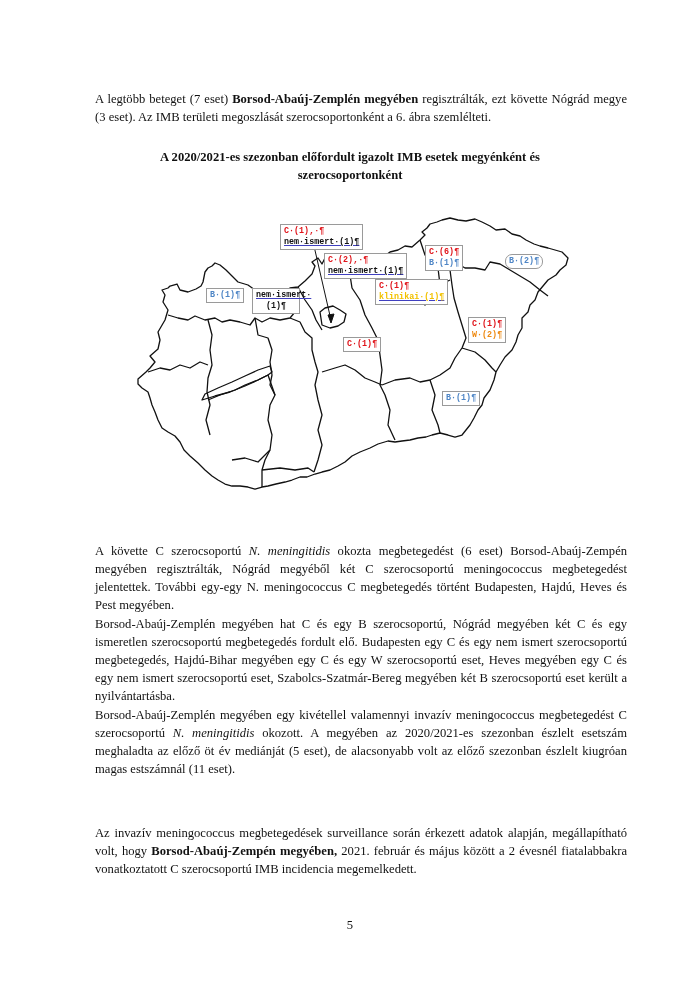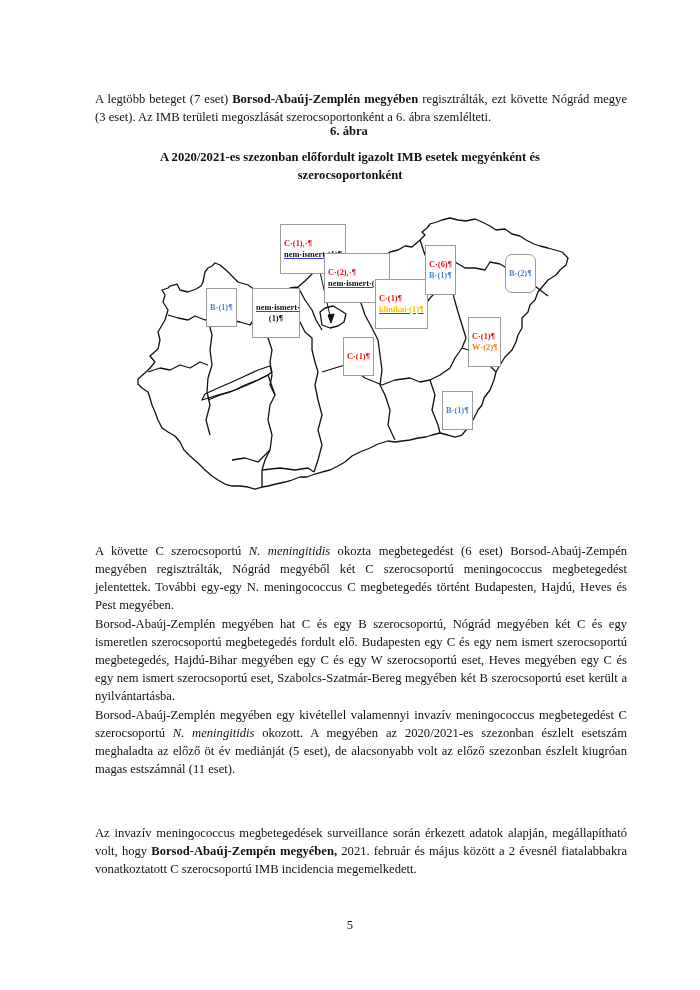--- a/index.html
+++ b/index.html
@@ -7,38 +7,37 @@
          font-family: "Liberation Serif", serif; color: #111; }
   .page { position: absolute; left: 0; top: 0; width: 700px; height: 990px; }
   .p { position: absolute; left: 83px; width: 532px; font-size: 12.6px; line-height: 18px;
        text-align: justify; margin: 12px; }
   .p b { font-weight: bold; }
   .p i { font-style: italic; }
   .center { position: absolute; left: 83px; width: 532px; text-align: center; font-weight: bold;
             font-size: 12.6px; line-height: 18px; margin: 0; }
   .map { position: absolute; left: 0; top: 0; width: 700px; height: 990px; }
   .lbl { position: absolute; background: #fff; border: 1px solid #9a9a9a;
-         font-family: Liberation Serif, serif; font-size: 8.4px; font-weight: bold;
-         line-height: 11px; padding: 13px 3px; white-space: nowrap; box-sizing: border-box; }
+         font-family: Liberation Mono, monospace; font-size: 8.4px; font-weight: bold;
+         line-height: 11px; padding: 1px 3px; white-space: nowrap; box-sizing: border-box; }
   .red { color: #e0141a; }
   .blue { color: #4f86c6; }
   .orange { color: #ee8a12; }
   .yellow { color: #f2c200; text-decoration: underline; text-decoration-color: #4040c0; }
   .blk { color: #111; }
   .ul { text-decoration: underline; text-decoration-color: #4040c0; }
   .pagenum { position: absolute; top: 918px; left: 0; width: 700px; text-align: center; font-size: 12.6px; }
 </style>
 </head>
 <body>
 
 <div class="page">
 
   <p class="p" style="top:78px;"><span> A legtöbb beteget (7 eset) </span><b>Borsod-Abaúj-Zemplén megyében</b><span> regisztrálták, ezt követte Nógrád megye (3 eset). Az IMB területi megoszlását szerocsoportonként a 6. ábra szemlélteti.</span></p>
 
-  <p class="center" style="top:122px;">6. ábra</p>
   <p class="center" style="top:148px; left:120px; width:460px;"><span>A 2020/2021-es szezonban előfordult igazolt IMB esetek megyénként és</span><br><span>szerocsoportonként</span></p>
 
   <svg class="map" viewBox="0 0 700 990">
     <g fill="none" stroke="#111" stroke-width="1.3" stroke-linejoin="round">
 
       <path d="M138,379 L146,372 L150,368 L155,362 L150,356 L158,349 L160,340 L158,332 L165,320 L168,310 L163,302 L165,295 L162,290 L168,288 L170,286 L177,284 L180,290 L188,292 L196,289 L201,286 L203,282 L205,272 L208,268 L212,266 L215,263 L220,265 L226,270 L232,276 L238,282 L248,285 L255,290 L262,291 L270,294 L280,293 L290,288 L298,287 L305,281 L312,274 L315,266 L312,262 L318,258 L322,264 L325,258 L330,263 L338,265 L344,262 L350,266 L356,262 L362,267 L370,268 L376,262 L382,258 L390,252 L398,250 L405,246 L412,247 L420,240 L425,235 L422,232 L427,228 L430,224 L437,222 L442,220 L450,218 L458,220 L466,221 L475,219 L482,222 L490,226 L496,230 L505,229 L512,234 L520,236 L526,240 L534,244 L540,246 L548,248 L555,250 L562,252 L568,258 L566,265 L560,270 L556,275 L548,280 L543,286 L538,292 L535,300 L530,305 L528,312 L522,318 L522,328 L518,335 L516,342 L512,350 L505,357 L500,365 L496,372 L494,380 L490,390 L484,398 L482,405 L478,410 L474,418 L470,425 L466,430 L462,435 L455,437 L448,435 L440,433 L432,435 L426,437 L418,438 L410,440 L402,441 L395,442 L388,441 L378,444 L370,448 L360,452 L352,456 L345,462 L338,466 L330,470 L322,472 L315,474 L307,477 L300,477 L292,480 L285,482 L276,484 L268,486 L262,487 L255,489 L248,487 L240,486 L232,486 L225,484 L218,480 L212,476 L205,470 L198,463 L190,456 L184,450 L180,442 L175,436 L168,432 L162,428 L158,420 L155,412 L152,405 L150,398 L148,392 L142,388 L138,384 Z"></path>
 
       <path d="M168,315 L178,318 L188,320 L195,316 L205,320 L215,318 L222,322 L230,320 L240,322 L250,325 L255,318 L262,322 L270,318 L280,320 L290,318 L295,312"></path>
       <path d="M208,320 L212,335 L210,350 L212,365 L208,378 L207,392 L210,405 L206,420 L210,435"></path>
       <path d="M148,372 L160,368 L170,370 L180,365 L190,368 L200,362 L208,365"></path>

